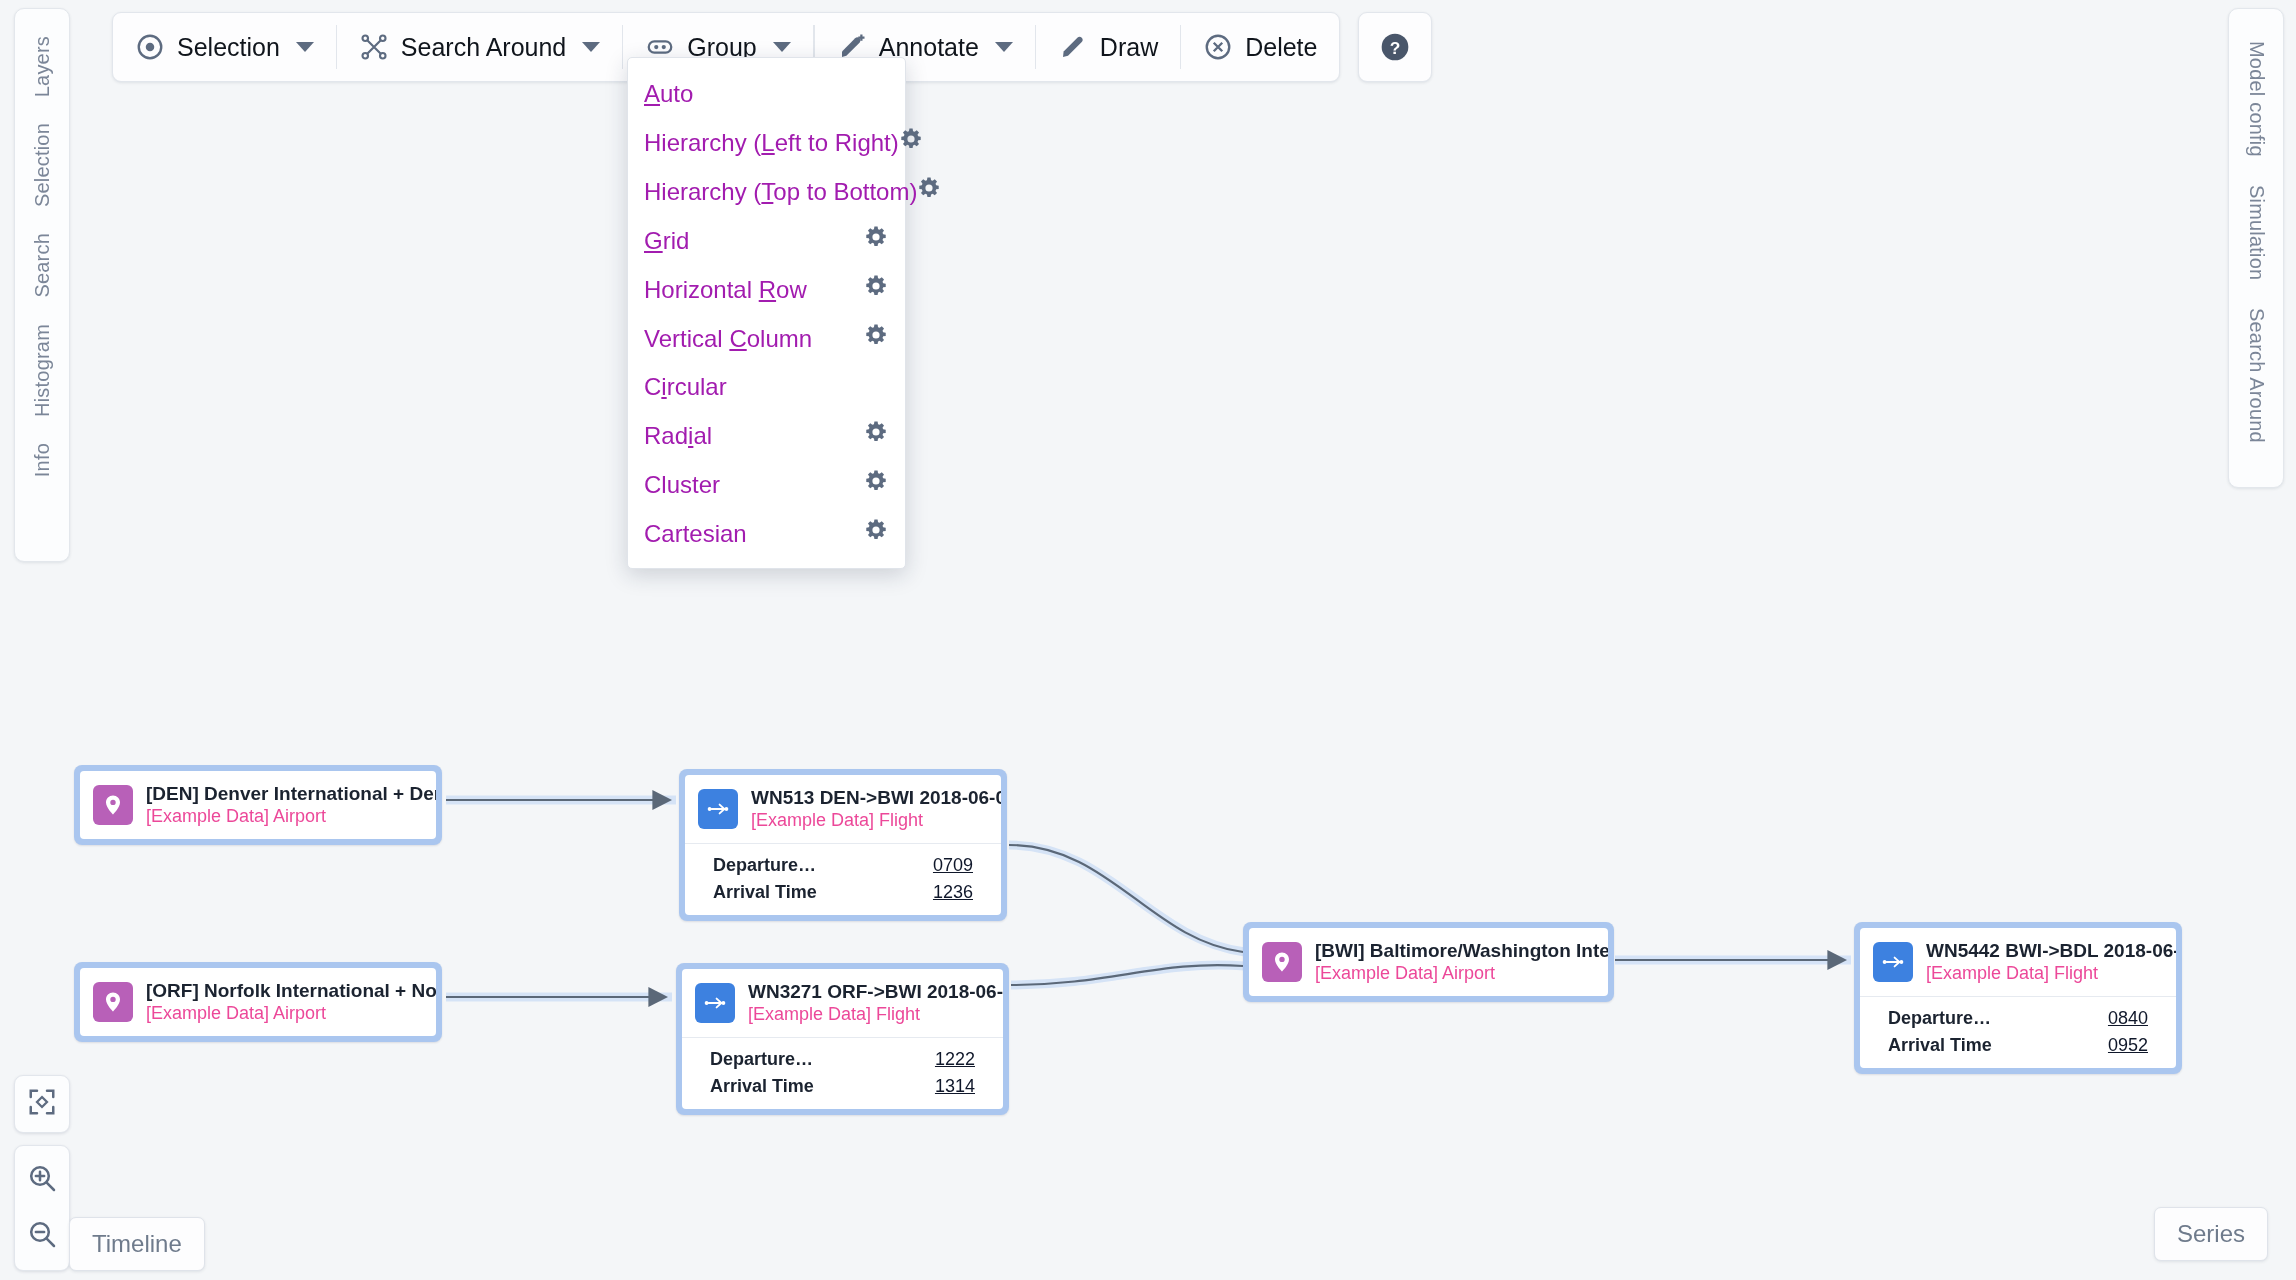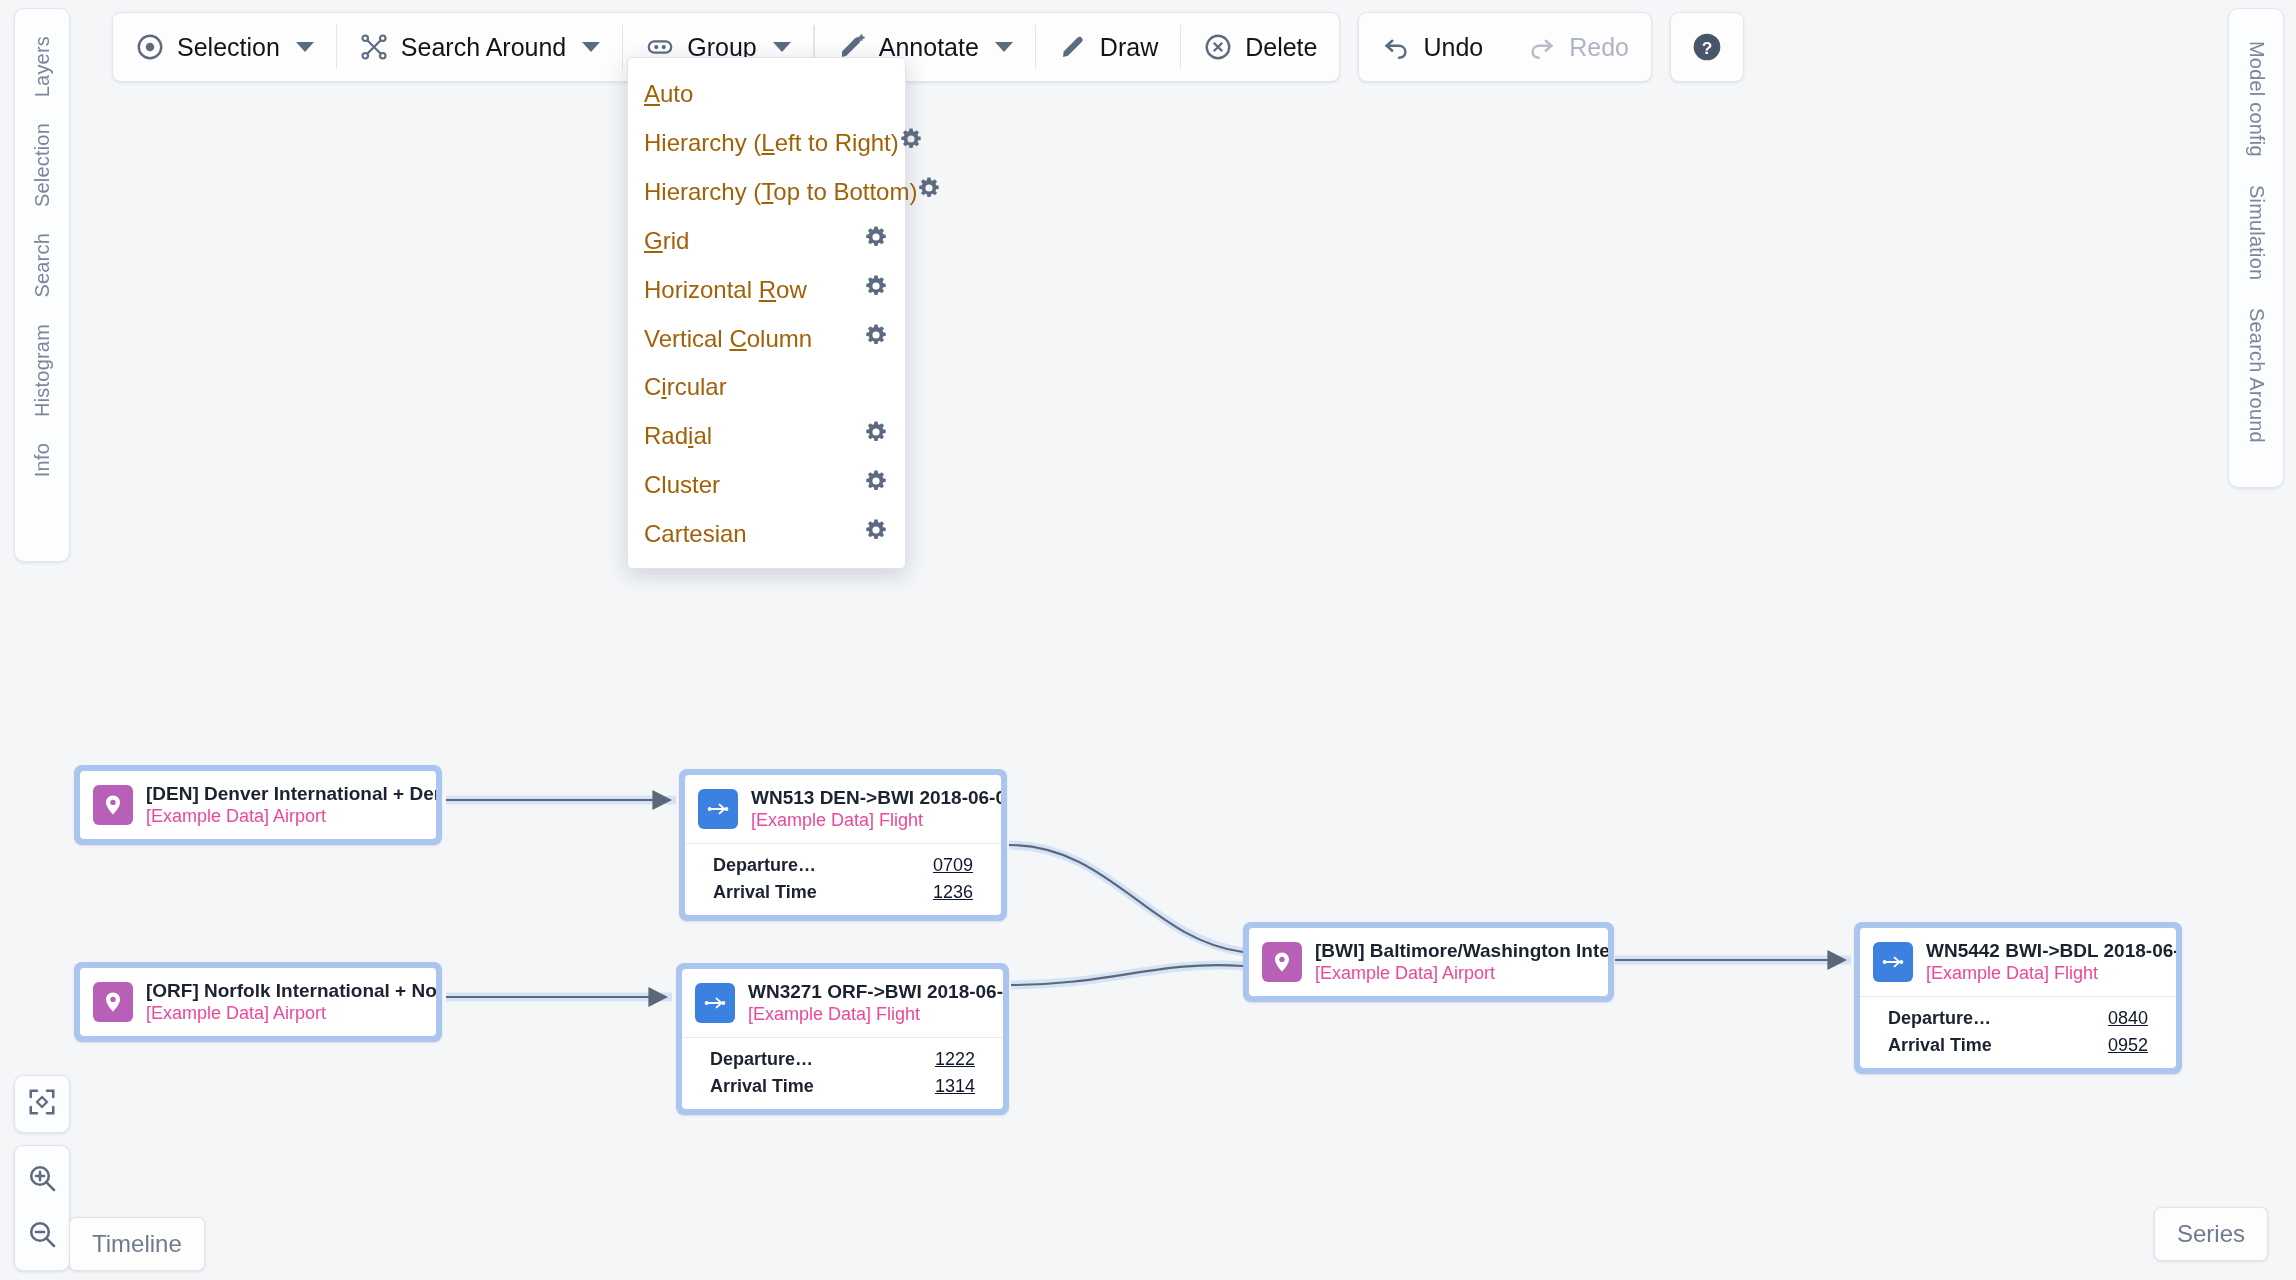--- a/index.html
+++ b/index.html
@@ -78,21 +78,21 @@
   #layout-menu {
     position: absolute; left: 627px; top: 57px;
     width: 279px; background: #fff;
     border: 1px solid #e0e4ea; border-radius: 5px;
     box-shadow: 0 6px 22px rgba(25,40,65,.18);
     padding: 12px 0 10px 0; z-index: 60;
   }
   .mitem {
     display: flex; align-items: center; justify-content: space-between;
     padding: 9px 17px 9px 16px; cursor: pointer;
-    font-size: 24px; color: #a16207; line-height: 1.25;
+    font-size: 24px; color: #a21caf; line-height: 1.25;
   }
   .mitem .mlabel { white-space: nowrap; }
   .mitem .mlabel u { text-decoration: underline; text-underline-offset: 2px; }
   .gear { width: 24px; height: 24px; color: #5d6b80; flex: 0 0 auto; }
   .gear-spacer { width: 24px; height: 24px; flex: 0 0 auto; }
 
   
   .node {
     position: absolute;
     background: #aac6ef;
@@ -395,40 +395,20 @@
         <span class="ic">
           <svg width="30" height="30" viewBox="0 0 24 24" fill="none" stroke="currentColor" stroke-width="1.9">
             <circle cx="12" cy="12" r="9"></circle>
               <path d="M8.6,8.6 L15.4,15.4 M15.4,8.6 L8.6,15.4"></path>
           </svg>
         </span>
         <span>Delete</span>
       </div>
     </div>
 
-    <div class="tgroup">
-      <div class="tbtn">
-        <span class="ic">
-          <svg width="30" height="30" viewBox="0 0 24 24" fill="none" stroke="currentColor" stroke-width="2" stroke-linecap="round">
-            <path d="M9,7 L4.5,11 L9,15"></path>
-            <path d="M4.5,11 L14,11 C17.5,11 19.5,13.3 19.5,16 C19.5,18.7 17.5,20.5 14.5,20.5"></path>
-          </svg>
-        </span>
-        <span>Undo</span>
-      </div>
-      <div class="tbtn disabled">
-        <span class="ic">
-          <svg width="30" height="30" viewBox="0 0 24 24" fill="none" stroke="currentColor" stroke-width="2" stroke-linecap="round">
-            <path d="M15,7 L19.5,11 L15,15"></path>
-            <path d="M19.5,11 L10,11 C6.5,11 4.5,13.3 4.5,16 C4.5,18.7 6.5,20.5 9.5,20.5"></path>
-          </svg>
-        </span>
-        <span>Redo</span>
-      </div>
-    </div>
 
     <div class="tgroup" id="help-group">
       <div class="tbtn" id="help-btn">
         <span class="ic">
           <svg width="32" height="32" viewBox="0 0 24 24" fill="#49566a">
             <circle cx="12" cy="12" r="10"></circle>
             <text x="12" y="17" text-anchor="middle" font-size="13" font-weight="bold" fill="#ffffff" font-family="Liberation Sans, sans-serif">?</text>
           </svg>
         </span>
       </div>

